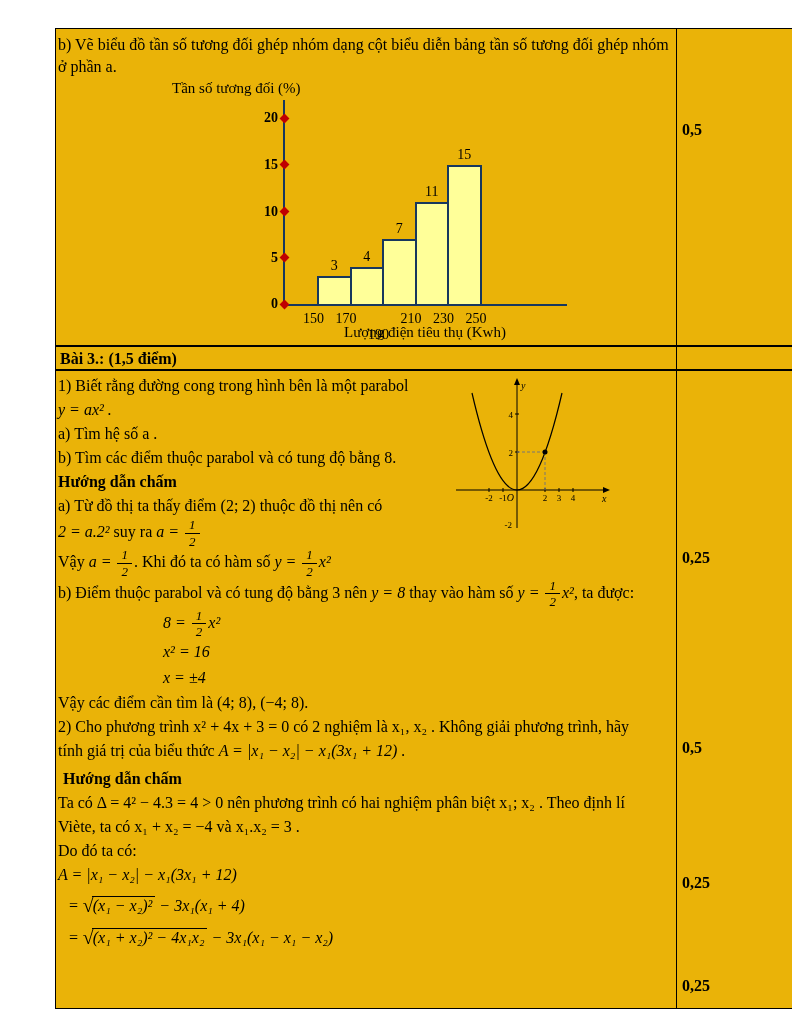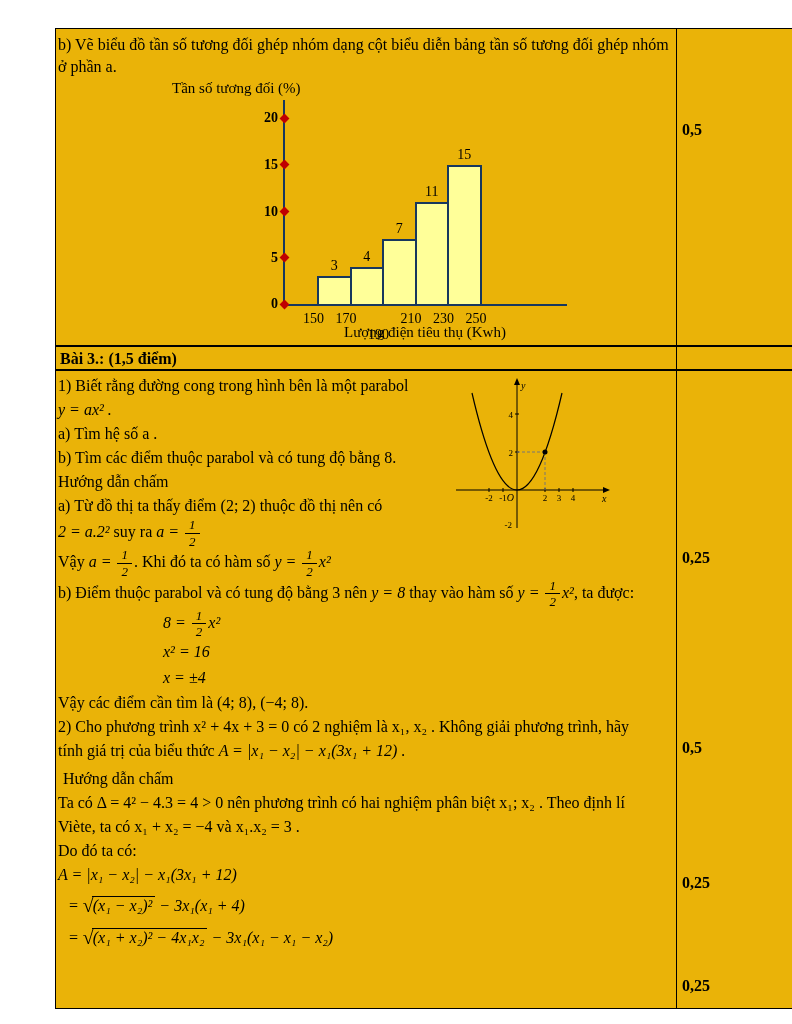--- a/index.html
+++ b/index.html
@@ -12,21 +12,21 @@
   .doc-table { position:absolute; left:55px; top:28px; width:783px; border:1px solid #000; background:#eab308; }
   .row { display:flex; }
   .main-cell { width:621px; border-right:1px solid #000; padding:3px 6px 0 2px; overflow:hidden; position:relative; }
   .score-cell { width:60px; position:relative; overflow:hidden; }
   .score { position:absolute; left:5px; font-weight:bold; }
   .row-b { height:316px; }
   .row-bai3 { height:26px; border-top:2px solid #000; border-bottom:2px solid #000; }
   .row-bai3 .main-cell { font-weight:bold; padding:1px 4px; line-height:21px; }
   .row-content { height:637px; }
   p { line-height:24px; }
-  .bold { font-weight:normal; }
+  .bold { font-weight:bold; }
   .math { font-style:italic; }
   .nowrap { white-space:nowrap; }
   .indent-hdc { margin-left:5px; }
   .eqline { margin-left:10px; }
 
   
   .frac { display:inline-block; vertical-align:middle; text-align:center; font-size:13px; line-height:1.05; font-style:italic; margin:0 2px; }
   .fnum { display:block; border-bottom:1px solid #000; padding:0 4px 1px; }
   .fden { display:block; padding-top:1px; }
 

